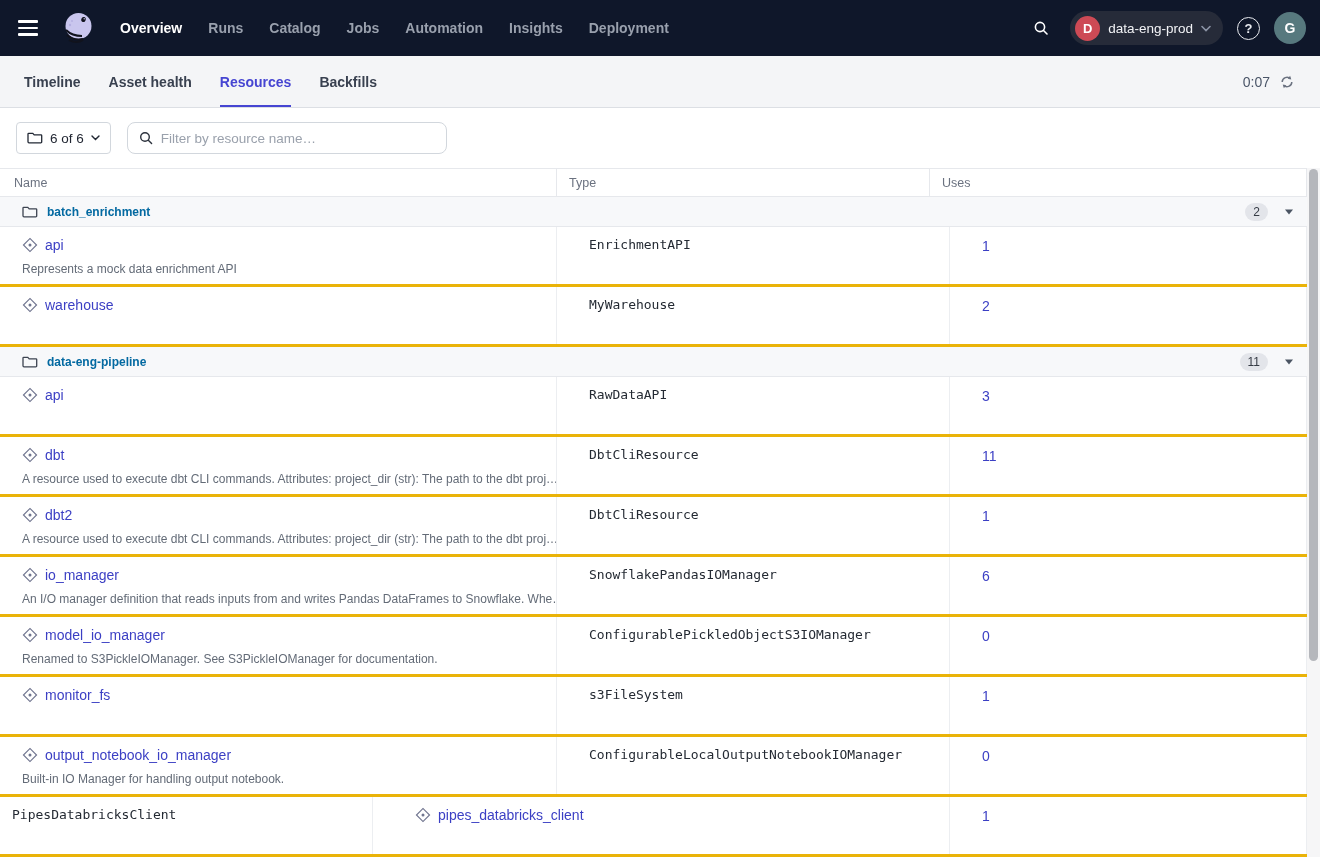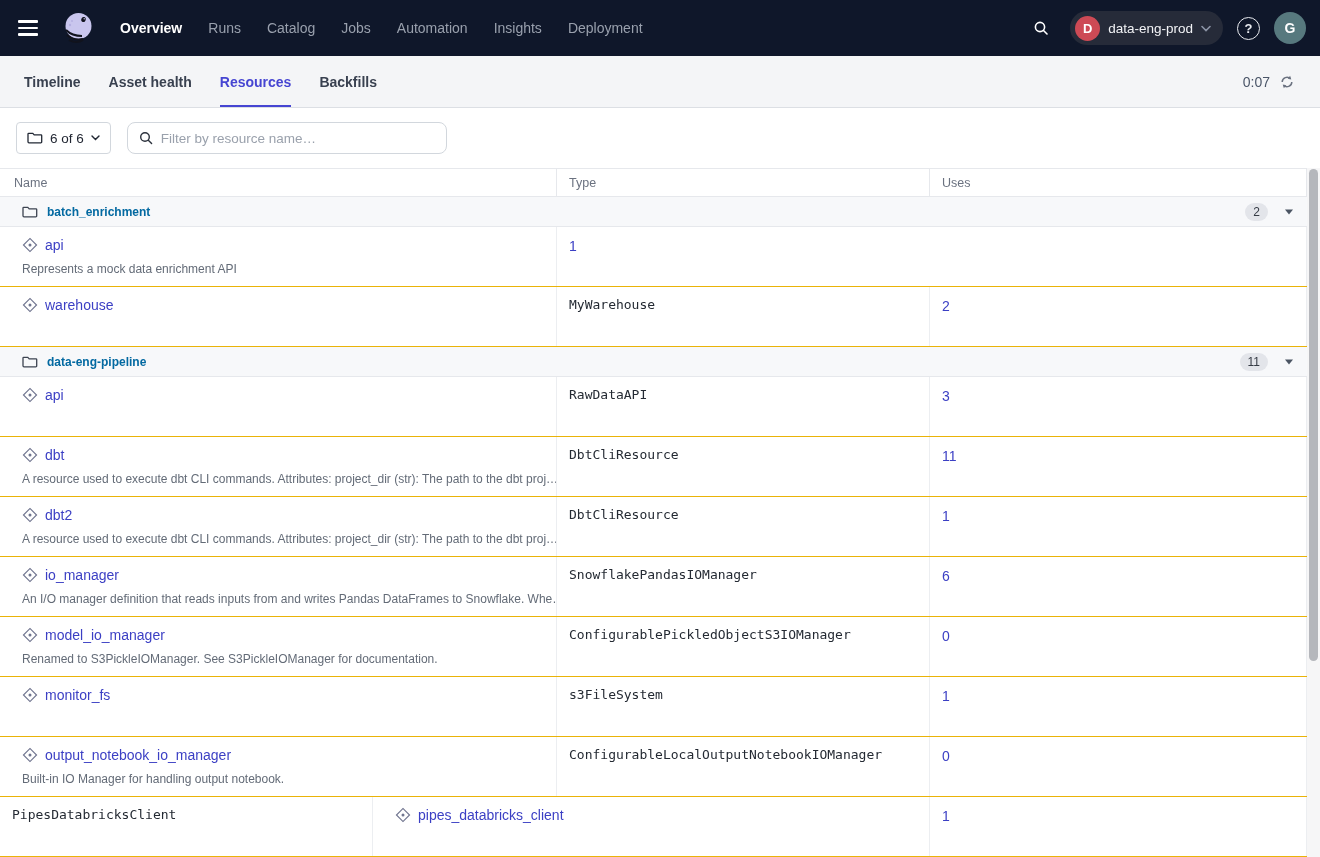--- a/index.html
+++ b/index.html
@@ -5,21 +5,21 @@
   * { margin:0; padding:0; box-sizing:border-box; }
   html,body { width:1320px; height:857px; overflow:hidden; background:#fff;
     font-family:"Liberation Sans","DejaVu Sans",sans-serif; }
 
   
   .topnav { height:56px; background:#0f172a; display:flex; align-items:center; padding:0 14px; }
   .hamburger { width:34px; height:34px; display:flex; flex-direction:column; justify-content:center; gap:4px; cursor:pointer; margin-right:10px; }
   .hamburger span { display:block; width:20px; height:2.4px; background:#fff; border-radius:1px; margin-left:4px; }
   .logo { width:40px; height:40px; margin-right:22px; }
   .nav-items { display:flex; align-items:center; gap:26px; }
-  .nav-item { font-size:14px; font-weight:400; color:#99a0ad; cursor:pointer; }
+  .nav-item { font-size:14px; font-weight:700; color:#99a0ad; cursor:pointer; }
   .nav-item.active { color:#ffffff; font-weight:700; }
   .topnav-right { margin-left:auto; display:flex; align-items:center; gap:14px; }
   .nav-search { width:30px; height:30px; display:flex; align-items:center; justify-content:center; cursor:pointer; }
   .env-pill { display:flex; align-items:center; gap:8px; background:#262b39; border-radius:17px; height:34px; padding:4px 12px 4px 5px; cursor:pointer; }
   .env-badge { width:25px; height:25px; border-radius:50%; background:#cd4a55; color:#fff; font-size:13px; font-weight:700; display:flex; align-items:center; justify-content:center; }
   .env-name { color:#f2f3f6; font-size:13.5px; font-weight:500; }
   .help-btn { width:23px; height:23px; border:1.6px solid #e9ebf0; border-radius:50%; color:#e9ebf0; font-size:13px; font-weight:700; display:flex; align-items:center; justify-content:center; cursor:pointer; }
   .avatar { width:32px; height:32px; border-radius:50%; background:#57797e; color:#fff; font-size:14px; font-weight:600; display:flex; align-items:center; justify-content:center; cursor:pointer; }
 
   
@@ -45,21 +45,21 @@
   .th.name { width:557px; padding-left:14px; border-right:1px solid #e6e8ec; }
   .th.type { width:373px; padding-left:12px; border-right:1px solid #e6e8ec; }
   .th.uses { flex:1; padding-left:12px; margin-right:13px; border-right:1px solid #e6e8ec; }
 
   .group-row { height:30px; background:#f7f8fa; border-bottom:1px solid #e6e8ec; display:flex; align-items:center; padding-left:22px; padding-right:26px; cursor:pointer; }
   .group-row .gname { font-size:12px; font-weight:700; color:#0369a1; margin-left:9px; }
   .group-row .spacer { flex:1; }
   .badge { background:#e3e5ea; border-radius:10px; padding:2px 8px; font-size:12px; font-weight:500; color:#353b45; }
   .caret { margin-left:16px; display:flex; align-items:center; }
 
-  .data-row { height:60px; border-bottom:1px solid #eab308; display:flex; }
+  .data-row { height:60px; border-bottom:3px solid #eab308; display:flex;gap:20px; }
   .cell { padding-top:10px; }
   .name-cell { width:557px; padding-left:22px; border-right:1px solid #eceef1; }
   .name-line { display:flex; align-items:center; gap:7px; }
   .res-link { font-size:14px; font-weight:500; color:#3b3fc4; text-decoration:none; cursor:pointer; }
   .desc { font-size:12px; color:#636b77; margin-top:9px; white-space:nowrap; overflow:hidden; }
   .type-cell { width:373px; padding-left:12px; border-right:1px solid #eceef1;
     font-family:"DejaVu Sans Mono","Liberation Mono",monospace; font-size:13px; color:#242a33; }
   .uses-cell { flex:1; padding-left:12px; margin-right:13px; border-right:1px solid #eceef1; }
 
   
@@ -178,20 +178,21 @@
     <div class="cell name-cell">
       <div class="name-line">
         <svg class="icon16 res-icon" viewBox="0 0 16 16">
           <rect x="3.4" y="3.4" width="9.2" height="9.2" transform="rotate(45 8 8)" fill="none" stroke="currentColor" stroke-width="1.2"></rect>
           <circle cx="8" cy="8" r="1.5" fill="currentColor"></circle>
         </svg>
         <a class="res-link rname">api</a>
       </div>
       <div class="desc">Represents a mock data enrichment API</div>
     </div>
+    <div class="cell type-cell">EnrichmentAPI</div>
     <div class="cell uses-cell">
       <a class="res-link ruses">1</a>
     </div>
   </div>
 
   <div class="data-row">
     <div class="cell name-cell">
       <div class="name-line">
         <svg class="icon16 res-icon" viewBox="0 0 16 16">
           <rect x="3.4" y="3.4" width="9.2" height="9.2" transform="rotate(45 8 8)" fill="none" stroke="currentColor" stroke-width="1.2"></rect>

